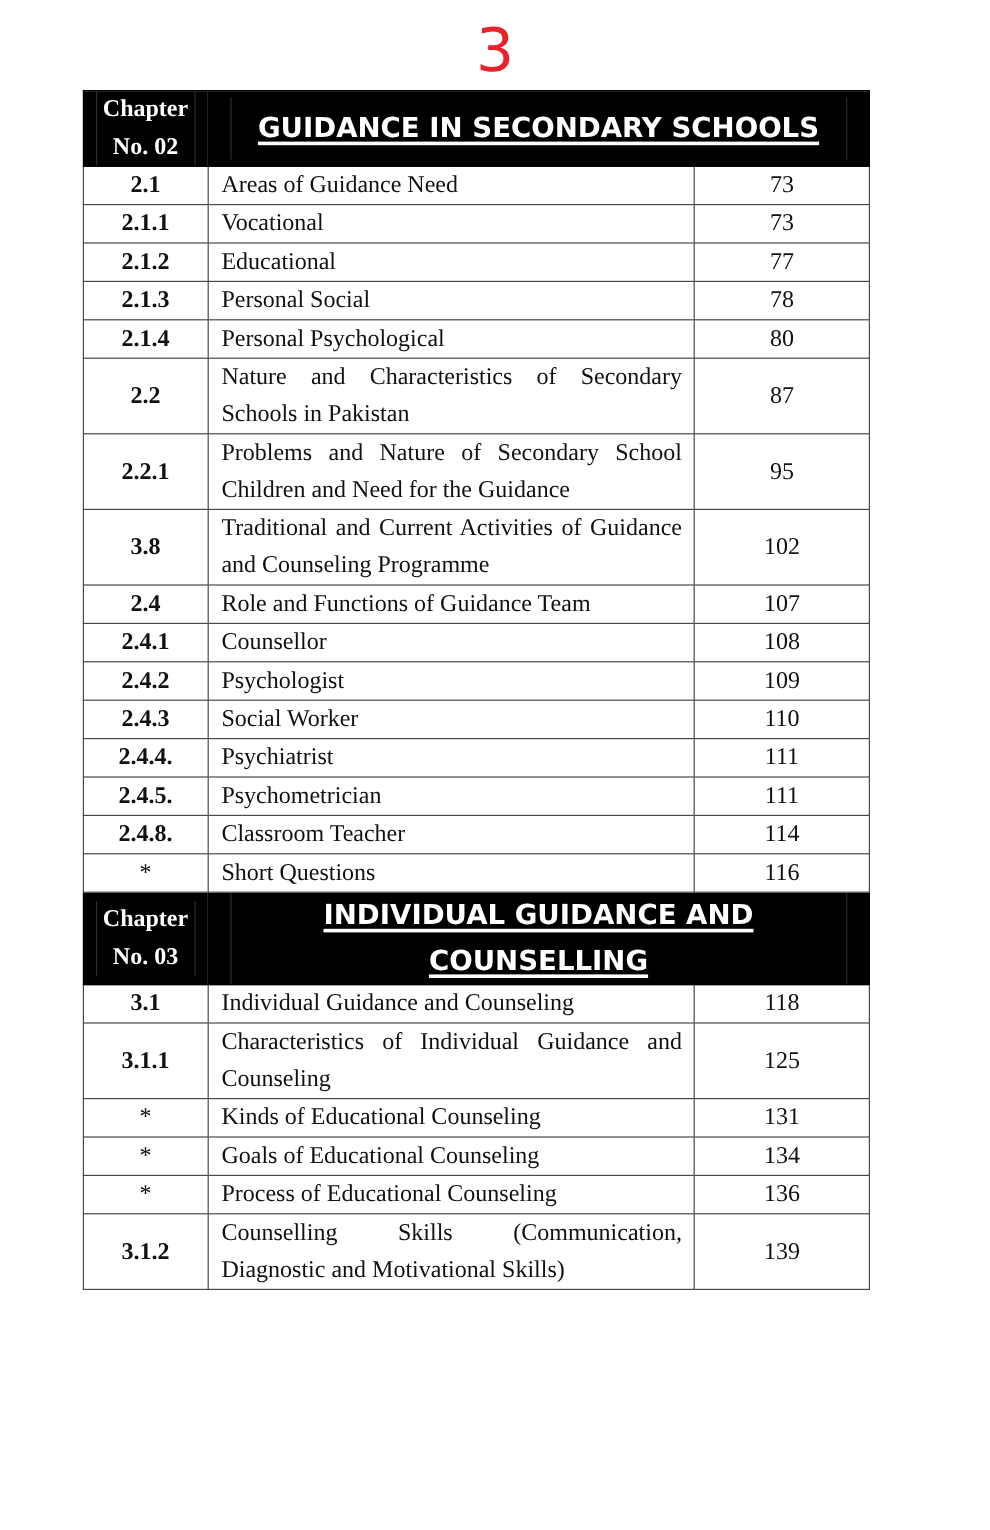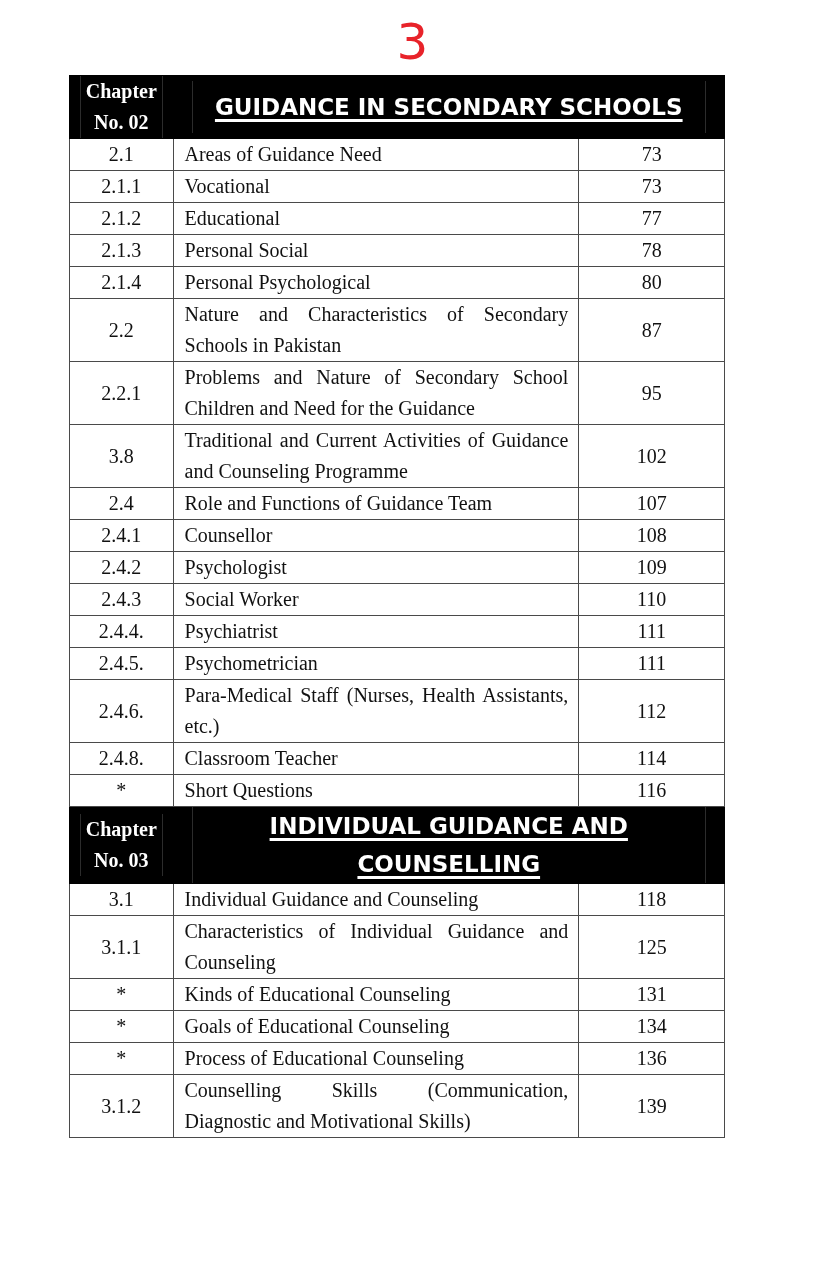--- a/index.html
+++ b/index.html
@@ -10,21 +10,21 @@
       font-family: "DejaVu Sans", sans-serif; font-size: 50px; line-height: 56px;
     }
     .toc {
       position: absolute; left: 69px; top: 75px; width: 656px;
       border-collapse: collapse;
       font-family: "Liberation Serif", serif; font-size: 20px; color: #111;
     }
     .toc td {
       border: 1px solid #4a4a4a; padding: 0; vertical-align: middle;
     }
-    .col-num { width: 103px; text-align: center; font-weight: normal; }
+    .col-num { width: 103px; text-align: center; font-weight: bold; }
     .col-title { width: 395px; padding: 0 10px 0 11px !important; text-align: justify; text-align-last: left; line-height: 31px; }
     .col-page { width: 150px; text-align: center; }
     .row-1 td { height: 31px; }
     .bold { font-weight: normal; }
     .chapter-head td { background: #000; border: 1px solid #000; color: #fff; }
     .chap-label {
       text-align: center; font-weight: bold; font-size: 20px; line-height: 31px;
       padding: 0 !important;
     }
     .chap-label .inner {
@@ -123,25 +123,20 @@
     <tr class="row-1">
       <td class="col-num">2.4.4.</td>
       <td class="col-title">Psychiatrist</td>
       <td class="col-page">111</td>
     </tr>
     <tr class="row-1">
       <td class="col-num">2.4.5.</td>
       <td class="col-title">Psychometrician</td>
       <td class="col-page">111</td>
     </tr>
-    <tr>
-      <td class="col-num">2.4.6.</td>
-      <td class="col-title">Para-Medical Staff (Nurses, Health Assistants, etc.)</td>
-      <td class="col-page">112</td>
-    </tr>
     <tr class="row-1">
       <td class="col-num">2.4.8.</td>
       <td class="col-title bold">Classroom Teacher</td>
       <td class="col-page">114</td>
     </tr>
     <tr class="row-1">
       <td class="col-num" style="font-weight:normal;">*</td>
       <td class="col-title bold">Short Questions</td>
       <td class="col-page">116</td>
     </tr>

